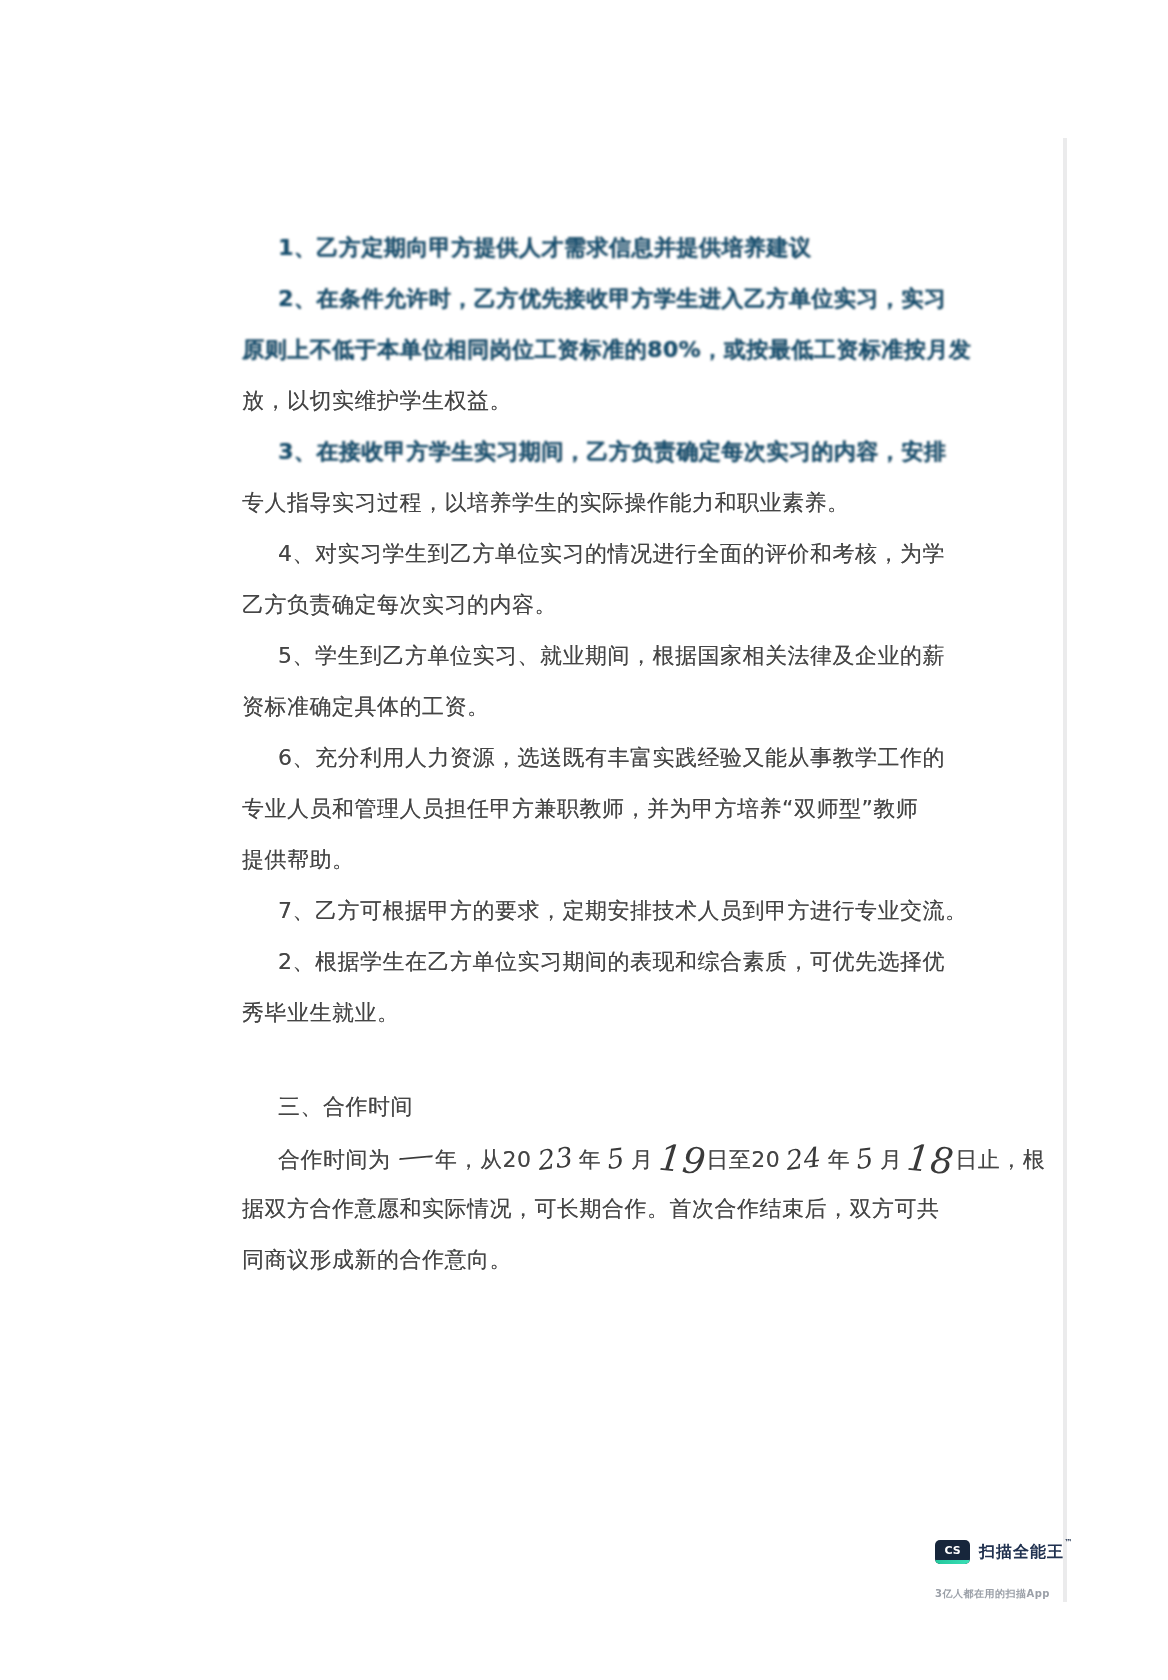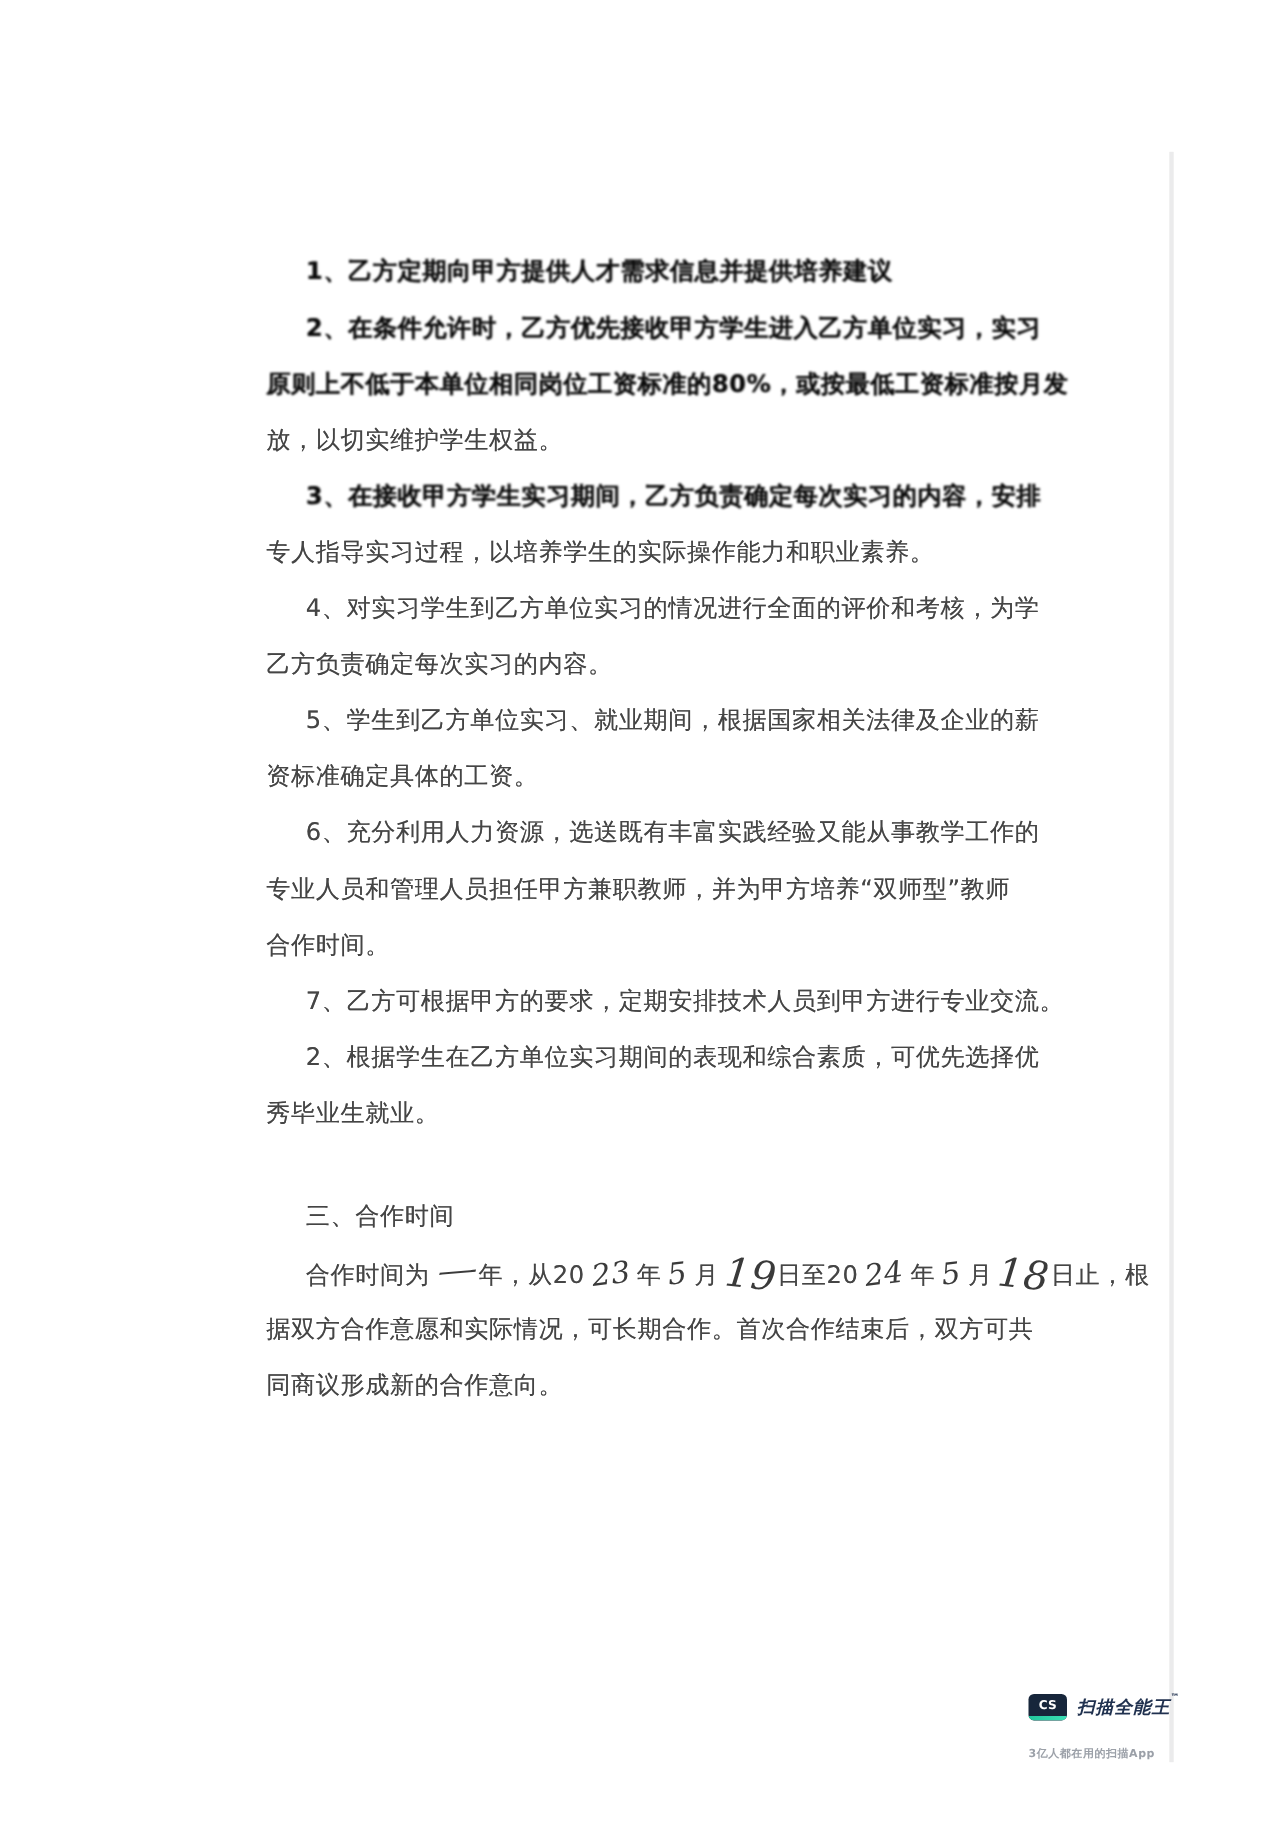--- a/index.html
+++ b/index.html
@@ -19,21 +19,21 @@
     font-size:22px;color:#454545;
   }
   .line{
     height:51px;line-height:51px;white-space:nowrap;
     letter-spacing:0.5px;
     filter:blur(0.45px);
     text-shadow:0 0 0.6px rgba(70,70,70,.65);
   }
   .line.indent{padding-left:36px;}
   .line.rough{
-    font-weight:700;color:#000000;
+    font-weight:700;color:#0c4a6e;
     filter:blur(0.85px) contrast(.92);
     text-shadow:0.4px 0 0.8px rgba(70,70,70,.8);
   }
   .line.gap-before{margin-top:43px;}
   .line.date-line{filter:none;}
   .date-line .print{filter:blur(0.4px);text-shadow:0 0 0.6px rgba(70,70,70,.6);}
   
   .hand{
     display:inline-block;
     font-family:"DejaVu Serif","Liberation Serif",serif;
@@ -62,21 +62,21 @@
     position:relative;overflow:hidden;flex:0 0 auto;
   }
   .wm-logo .cs{position:relative;top:-2px;letter-spacing:0;}
   .wm-logo::after{
     content:"";position:absolute;left:0;right:0;bottom:0;height:4px;
     background:linear-gradient(90deg,#23c79c,#3bdfb6);
     border-radius:0 0 5px 5px;
   }
   .wm-name{
     margin-left:9px;font-size:16px;font-weight:700;color:#20314f;
-    letter-spacing:1px;white-space:nowrap;font-style:italic;
+    letter-spacing:1px;white-space:nowrap;
   }
   .wm-tm{font-size:8px;color:#20314f;vertical-align:top;position:relative;top:-4px;}
   .wm-tagline{
     margin-top:23px;font-size:10px;color:#9ba0a8;letter-spacing:0.5px;
     white-space:nowrap;
     font-weight:bold;
   }
 </style>
 </head>
 <body>
@@ -89,21 +89,21 @@
     <div class="line rough">原则上不低于本单位相同岗位工资标准的80%，或按最低工资标准按月发</div>
     <div class="line">放，以切实维护学生权益。</div>
     <div class="line indent rough">3、在接收甲方学生实习期间，乙方负责确定每次实习的内容，安排</div>
     <div class="line">专人指导实习过程，以培养学生的实际操作能力和职业素养。</div>
     <div class="line indent">4、对实习学生到乙方单位实习的情况进行全面的评价和考核，为学</div>
     <div class="line">乙方负责确定每次实习的内容。</div>
     <div class="line indent">5、学生到乙方单位实习、就业期间，根据国家相关法律及企业的薪</div>
     <div class="line">资标准确定具体的工资。</div>
     <div class="line indent">6、充分利用人力资源，选送既有丰富实践经验又能从事教学工作的</div>
     <div class="line">专业人员和管理人员担任甲方兼职教师，并为甲方培养“双师型”教师</div>
-    <div class="line">合作时间。</div>
+    <div class="line">提供帮助。</div>
     <div class="line indent">7、乙方可根据甲方的要求，定期安排技术人员到甲方进行专业交流。</div>
     <div class="line indent">2、根据学生在乙方单位实习期间的表现和综合素质，可优先选择优</div>
     <div class="line">秀毕业生就业。</div>
     <div class="line indent gap-before">三、合作时间</div>
     <div class="line indent date-line"><span class="print">合作时间为</span><span class="hand dash">一</span><span class="print">年，从20</span><span class="hand num">23</span><span class="print">年</span><span class="hand num">5</span><span class="print">月</span><span class="hand tall">19</span><span class="print">日至20</span><span class="hand num">24</span><span class="print">年</span><span class="hand num">5</span><span class="print">月</span><span class="hand tall">18</span><span class="print">日止，根</span></div>
     <div class="line">据双方合作意愿和实际情况，可长期合作。首次合作结束后，双方可共</div>
     <div class="line">同商议形成新的合作意向。</div>
   </div>
 
 <div class="watermark">

